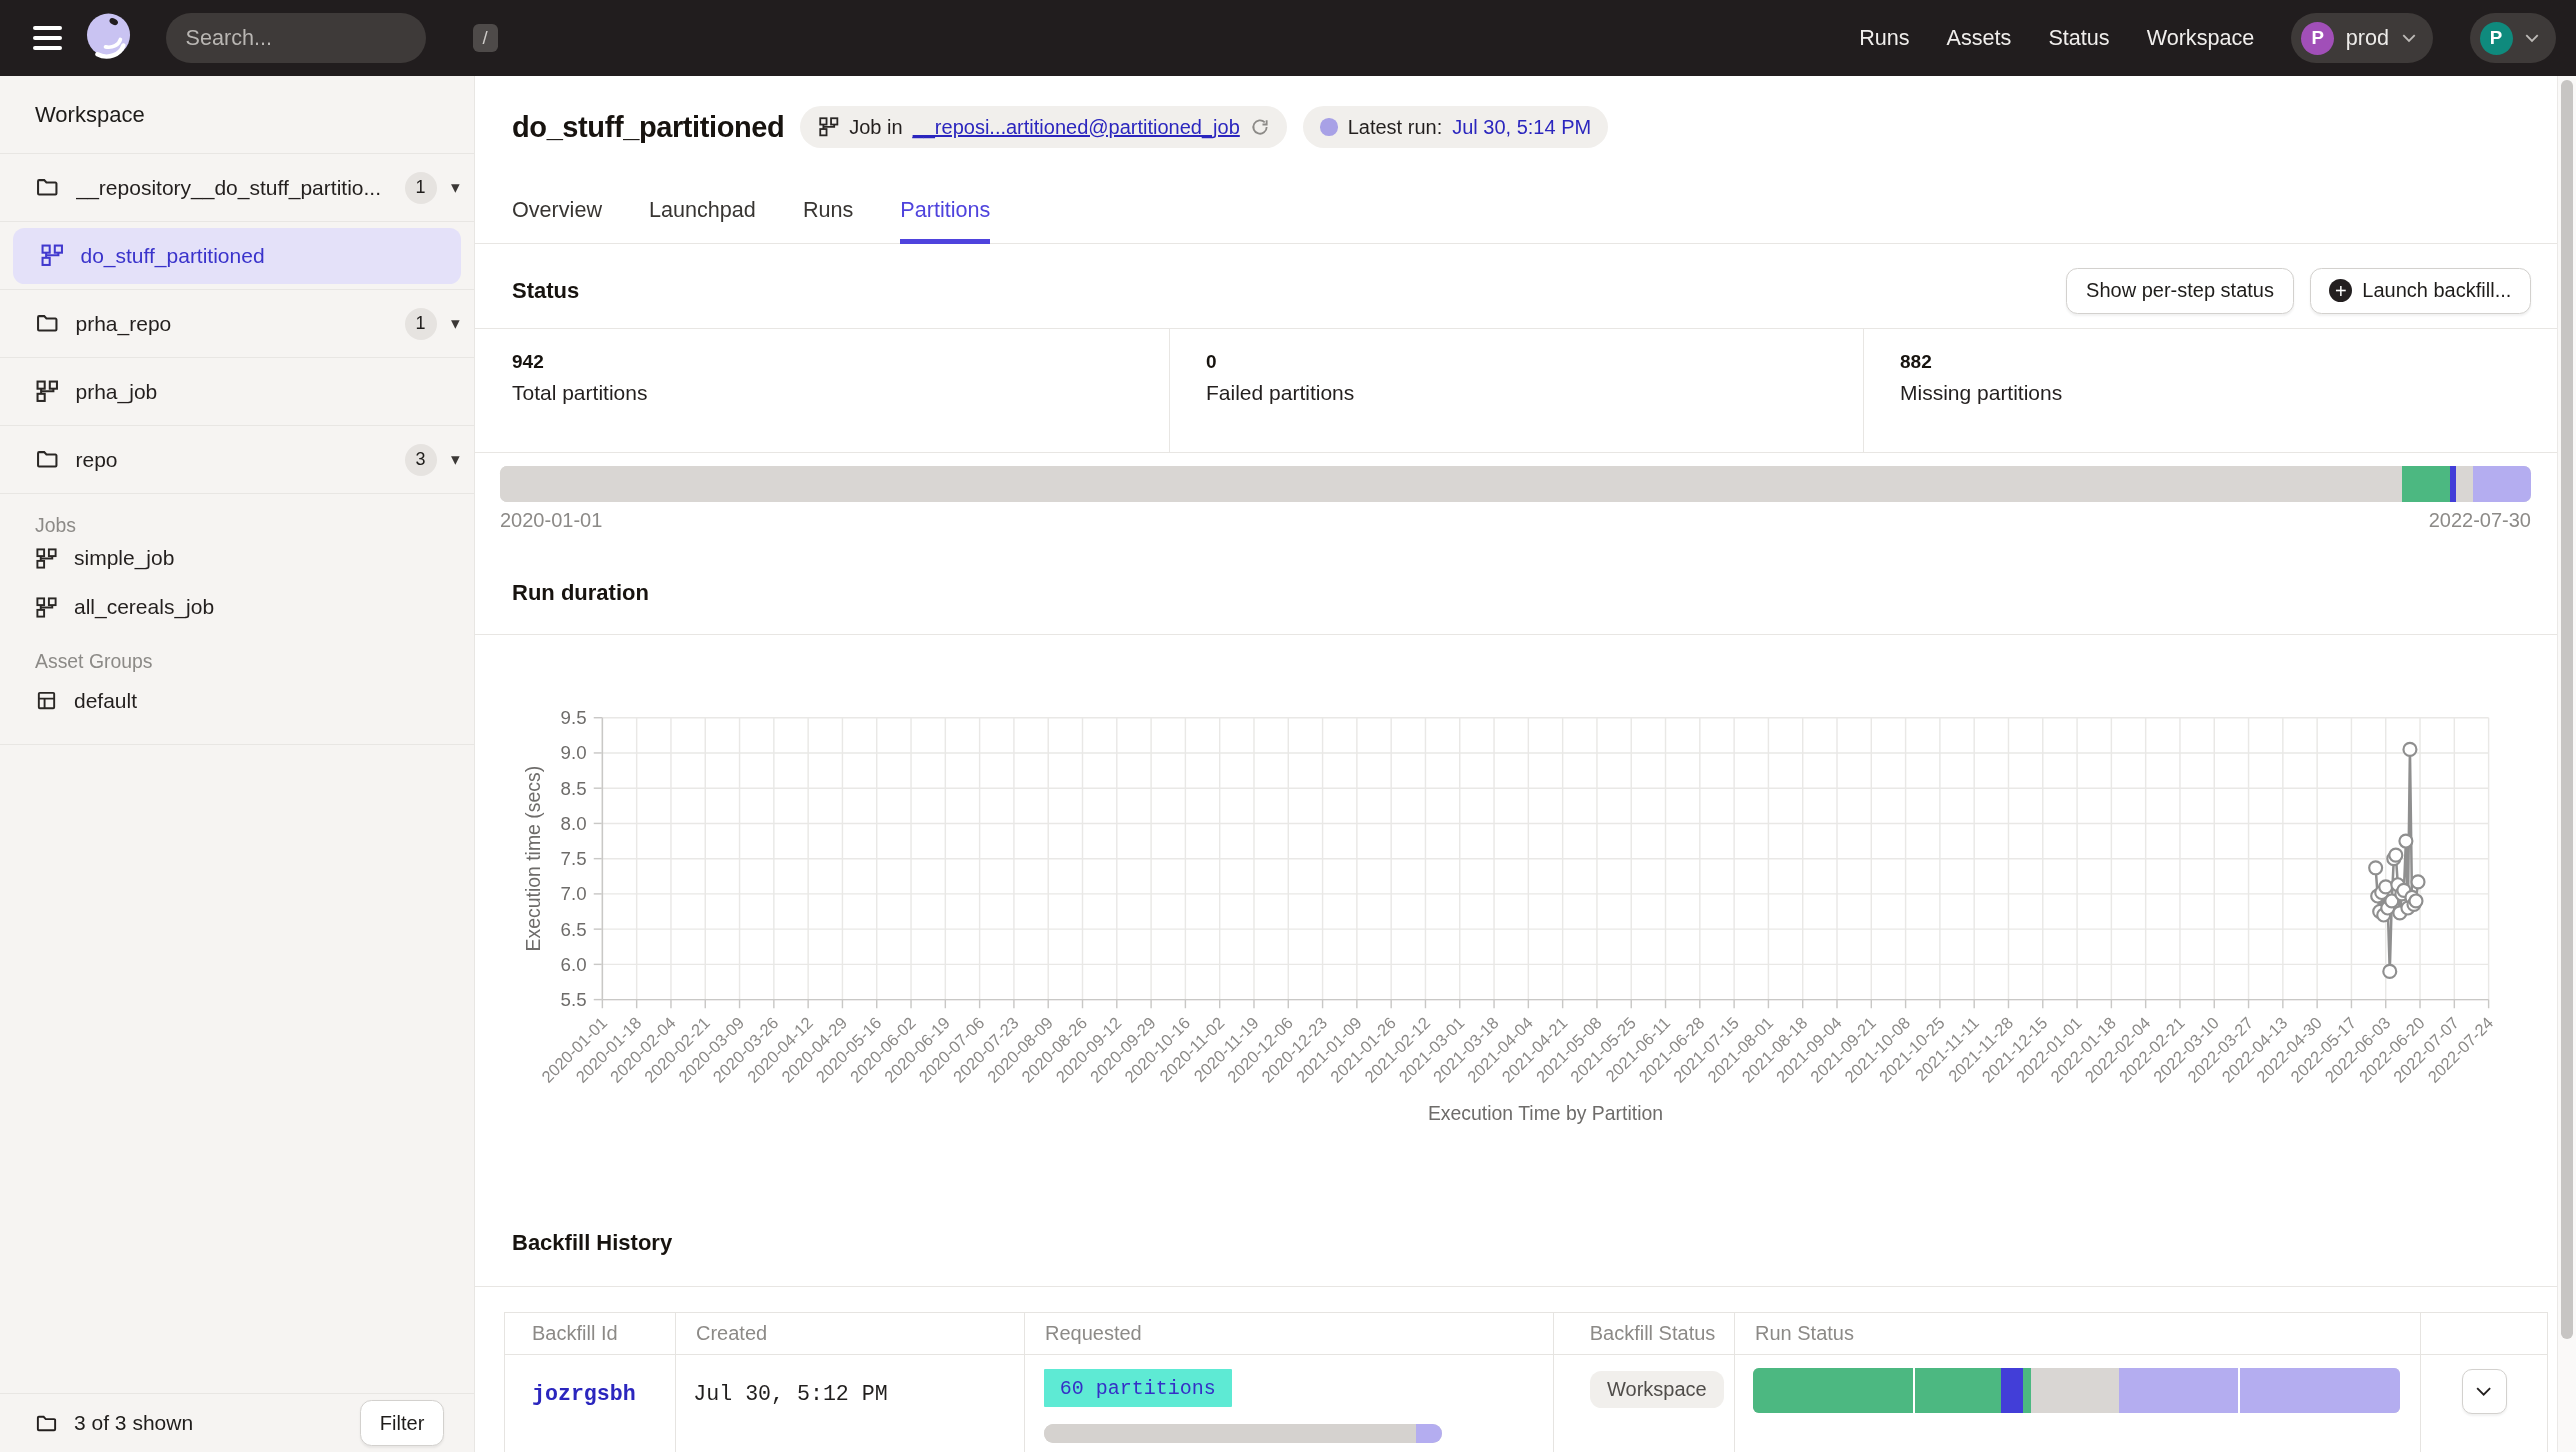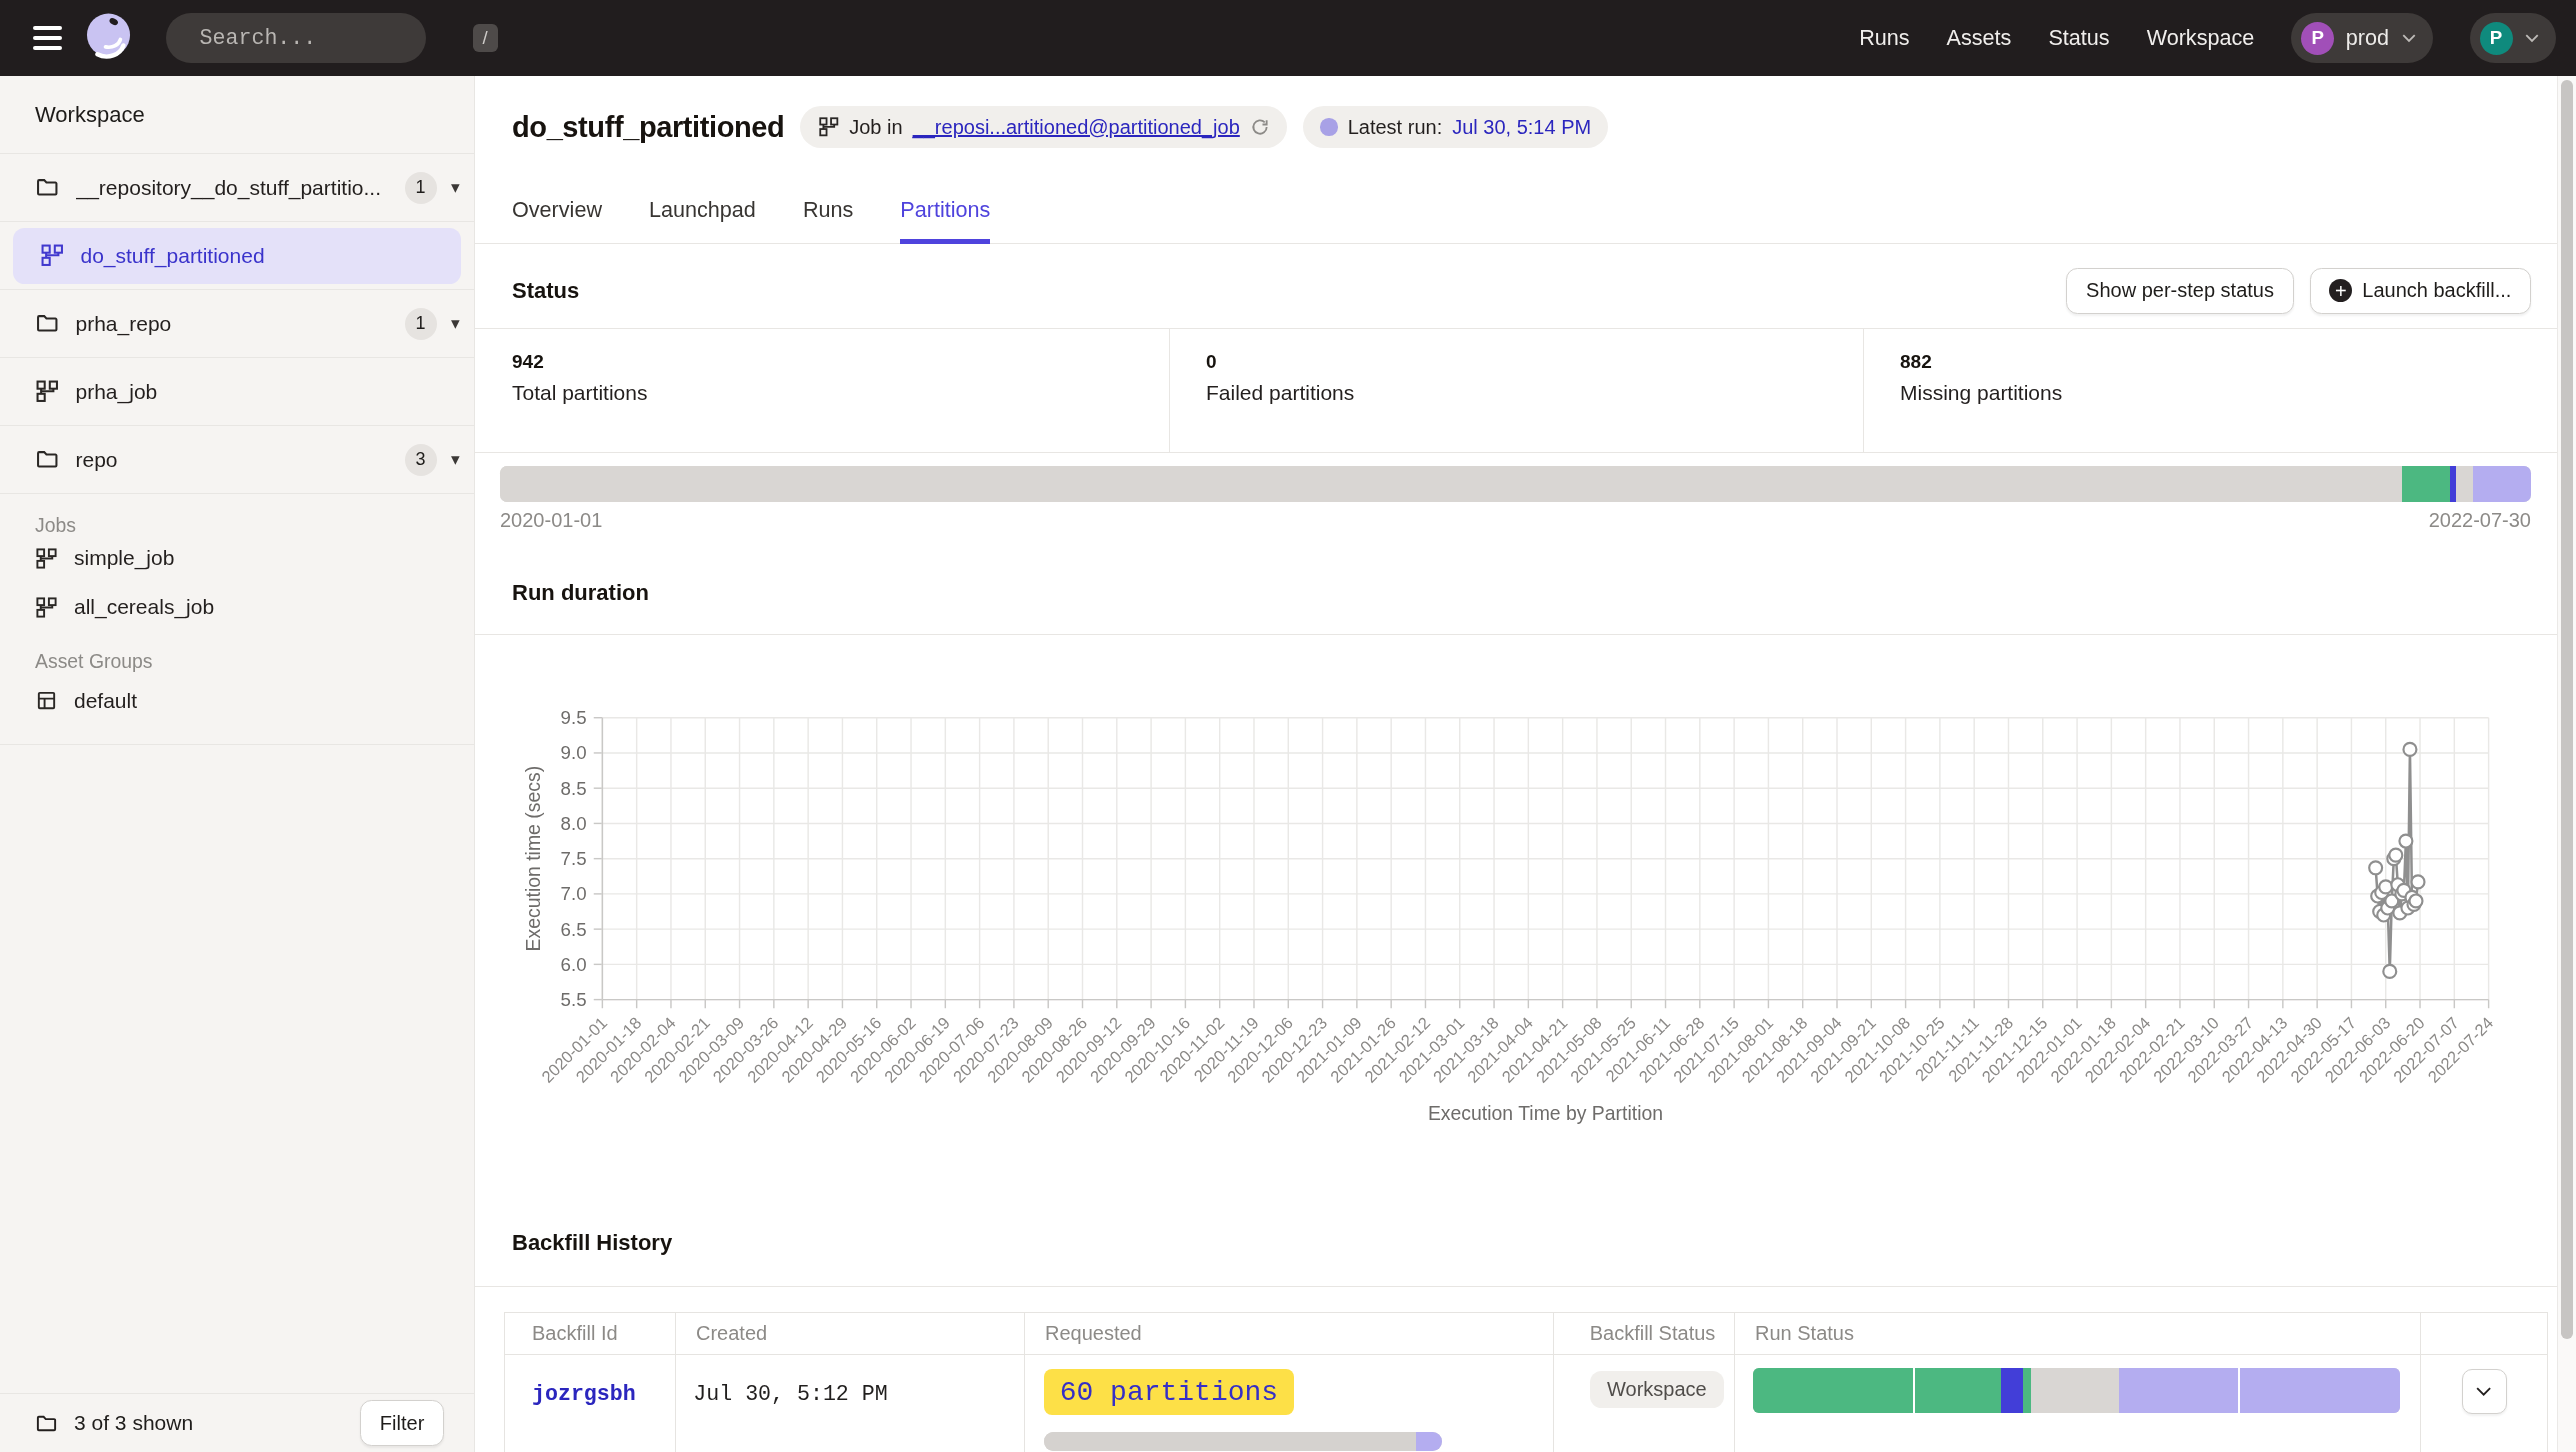--- a/index.html
+++ b/index.html
@@ -9,21 +9,21 @@
 
   
   .navbar { position:absolute; left:0; top:0; width:2576px; height:76px; background:#211D1E;
     display:flex; align-items:center; padding:0 20px 0 33px; z-index:30; }
   .hamburger { width:29px; height:33px; display:flex; flex-direction:column; justify-content:center; gap:5.8px; cursor:pointer; }
   .hamburger i { display:block; height:4.3px; border-radius:2.2px; background:#fff; }
   .logo { margin-left:21.6px; width:52px; height:52px; }
   .searchbox { margin-left:30px; width:260px; height:50px; background:#3E3A39; border-radius:25px;
     display:flex; align-items:center; padding:0 10px 0 16px; }
   .searchbox input { flex:1; background:transparent; border:none; outline:none; color:#E8E6E4;
-    font-size:21.6px; font-family:Liberation Mono, monospace; margin-left:18px; }
+    font-size:21.6px; font-family:Liberation Sans, sans-serif; margin-left:4px; }
   .searchbox input::placeholder { color:#B9B6B3; }
   .kbd { background:#4E4A49; color:#CFCCC9; border-radius:5.8px; font-size:18.7px; padding:2.9px 10px; }
   .nav-right { margin-left:auto; display:flex; align-items:center; gap:37px; }
   .nav-link { color:#F0EEEC; font-size:21.6px; font-weight:500; cursor:pointer; }
   .nav-pill { display:flex; align-items:center; gap:11.5px; background:#3E3A39; border-radius:26px;
     height:50px; padding:0 16px 0 10px; cursor:pointer; }
   .nav-pill .avatar { width:33px; height:33px; border-radius:50%; display:flex; align-items:center;
     justify-content:center; color:#fff; font-size:18.7px; font-weight:700; }
   .nav-pill .label { color:#EDEBE9; font-size:21.6px; }
 
@@ -104,22 +104,22 @@
   .bf-head > div, .bf-row > div { border-right:1.4px solid #E6E4E1; height:100%; }
   .bf-head > div:last-child, .bf-row > div:last-child { border-right:none; }
   .bf-head > div { font-size:20px; color:#8C8A87; padding-left:20px; display:flex; align-items:center; }
   .bf-row { display:flex; height:216px; }
   .c1 { width:171px; } .c2 { width:349px; } .c3 { width:529px; } .c4 { width:181px; } .c5 { width:686px; } .c6 { flex:1; }
   .bf-head .c1 { padding-left:27px; }
   .bf-head .c4 { justify-content:flex-end; padding-right:18.7px; padding-left:0; }
   .bf-row .c1 { padding:27px 0 0 27px; font-size:21.6px; }
   .bf-row .c1 span { color:#2B26BE; cursor:pointer;font-weight:bold; }
   .bf-row .c2 { padding:27px 0 0 17.3px; font-size:21.6px; color:#211F1E; }
-  .req-badge { display:inline-block; margin:14.4px 0 0 18.7px; background:#fde047; color:#352FC6;
-    font-size:28px; padding:7.2px 16px; border-radius:8px; }
+  .req-badge { display:inline-block; margin:14.4px 0 0 18.7px; background:#5eead4; color:#352FC6;
+    font-size:20px; padding:7.2px 16px; border-radius:1px; }
   .mini-bar { margin:17.3px 0 0 18.7px; width:398px; height:18.7px; border-radius:9.4px; background:#D5D2CF; }
   .mini-dates { margin:8.6px 0 0 18.7px; width:398px; display:flex; justify-content:space-between;
     font-size:20px; color:#8C8A87; }
   .bf-row .c4 { text-align:right; padding:16px 10px 0 0; }
   .status-pill { display:inline-block; background:#F1EFEC; color:#504D4A; font-size:20px;
     padding:7.2px 17.3px; border-radius:11.5px; }
   .run-bar { margin:13px 20px 0 18px; height:45px; border-radius:5.8px; background:#D9D6D3; }
   .chev-btn { width:45px; height:45px; margin:14.4px auto 0; border:1.4px solid #D3D1CE; border-radius:10px;
     background:#fff; display:flex; align-items:center; justify-content:center; cursor:pointer;
     box-shadow:0 1.4px 2.2px rgba(0,0,0,0.06); }

